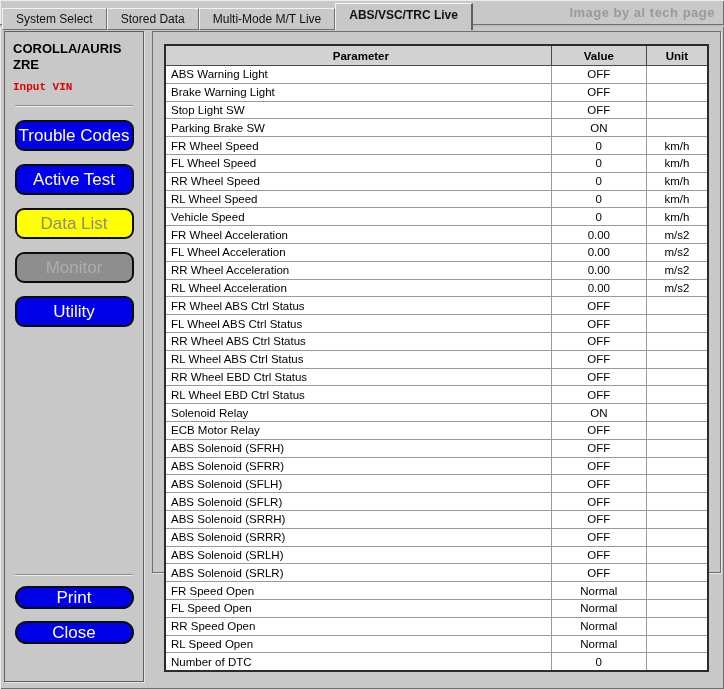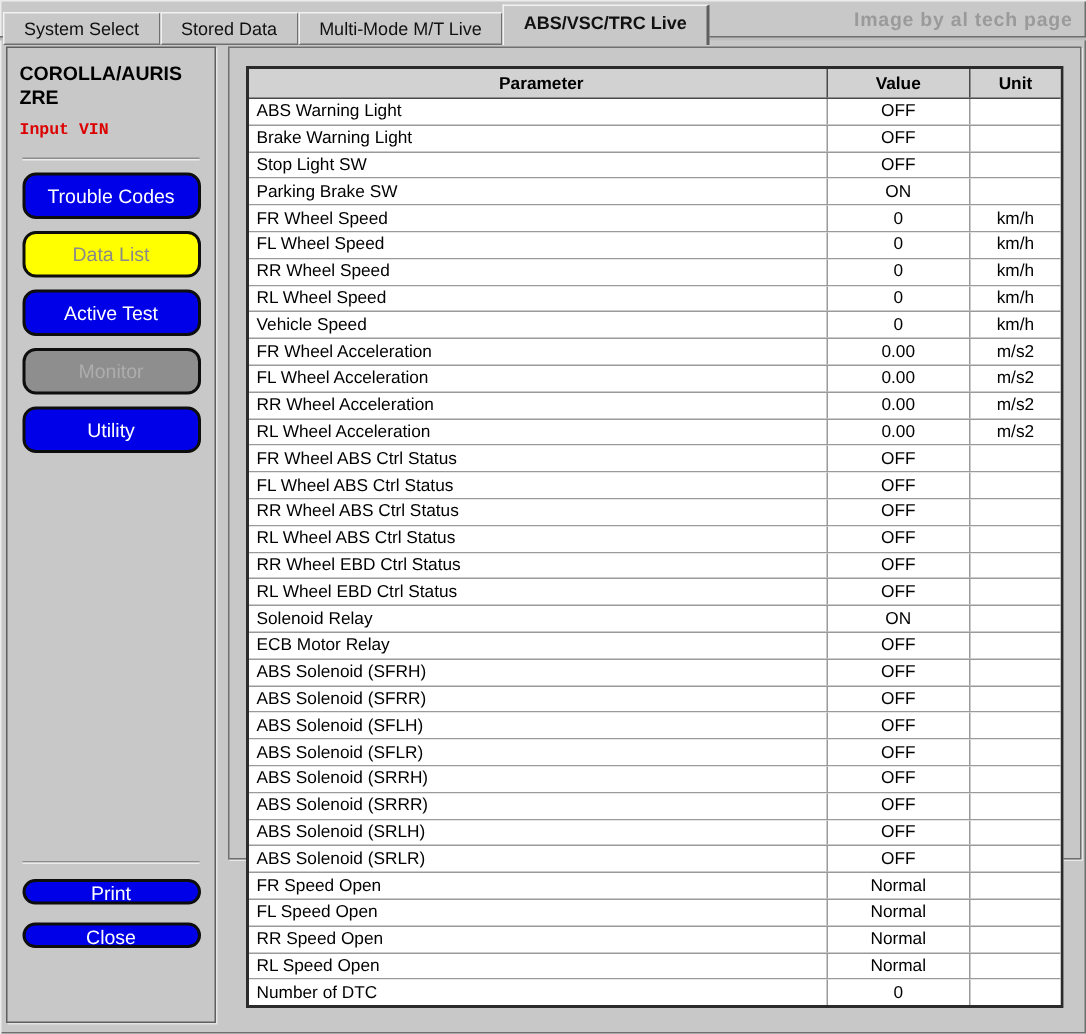--- a/index.html
+++ b/index.html
@@ -36,29 +36,29 @@
     border:1px solid #5f5f5f;
     box-shadow: 1px 1px 0 #e4e4e4;
   }
   .veh{padding:9px 0 0 8px;font-size:13px;font-weight:bold;color:#000;line-height:16px;}
   .vin{padding:8px 0 0 8px;font-size:11px;font-weight:bold;color:#dd0000;font-family:Liberation Mono, monospace;}
   .divider{
     width:118px;margin:12px auto 0;height:0;
     border-top:1px solid #8d8d8d;border-bottom:1px solid #ececec;
   }
   .btn{
-    display:block;width:119px;height:31px;margin:8px auto 0;
+    display:block;width:119px;height:31px;margin:13px auto 0;
     box-sizing:border-box;border:2px solid #0d0d0d;border-radius:9px;
-    background:#0000e8;color:#ffffff;font-size:13px;
+    background:#0000e8;color:#ffffff;font-size:17px;
     font-family:"Liberation Sans",sans-serif;cursor:pointer;padding:0;
   }
   .btn.yellow{background:#ffff00;color:#8a8a8a;}
   .btn.gray{background:#8e8e8e;color:#adadad;}
   .side-footer{position:absolute;left:0;right:0;top:530px;}
-  .btn.pill{height:17px;border-radius:12px;margin-top:10px;}
+  .btn.pill{height:23px;border-radius:12px;margin-top:10px;}
   .btn.pill + .btn.pill{margin-top:12px;}
   
   .main-panel{
     position:absolute;left:152px;top:31px;width:569px;height:542px;
     box-sizing:border-box;background:#c8c8c8;
     border:1px solid #6f6f6f;
     box-shadow: 1px 1px 0 #e8e8e8;
   }
   .dtable{
     position:absolute;left:11px;top:12px;width:545px;height:628px;
@@ -92,22 +92,22 @@
 </div>
 
 <div class="sidebar">
   <div class="veh">
     <div>COROLLA/AURIS</div>
     <div>ZRE</div>
   </div>
   <div class="vin">Input VIN</div>
   <div class="divider"></div>
   <button class="btn">Trouble Codes</button>
+  <button class="btn">Active Test</button>
   <button class="btn yellow">Data List</button>
-  <button class="btn">Active Test</button>
   <button class="btn gray">Monitor</button>
   <button class="btn">Utility</button>
   <div class="side-footer">
     <div class="divider"></div>
     <button class="btn pill">Print</button>
     <button class="btn pill">Close</button>
   </div>
 </div>
 
 <div class="main-panel">

